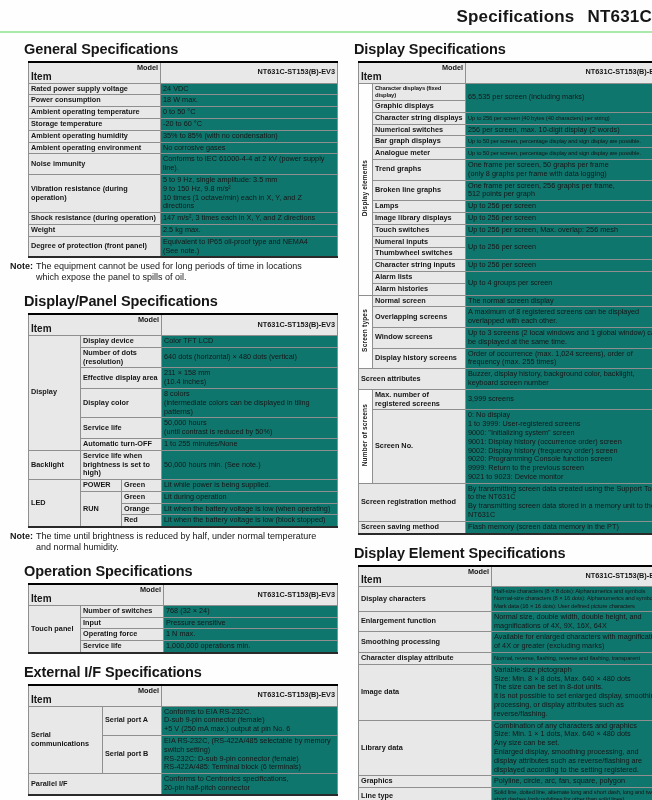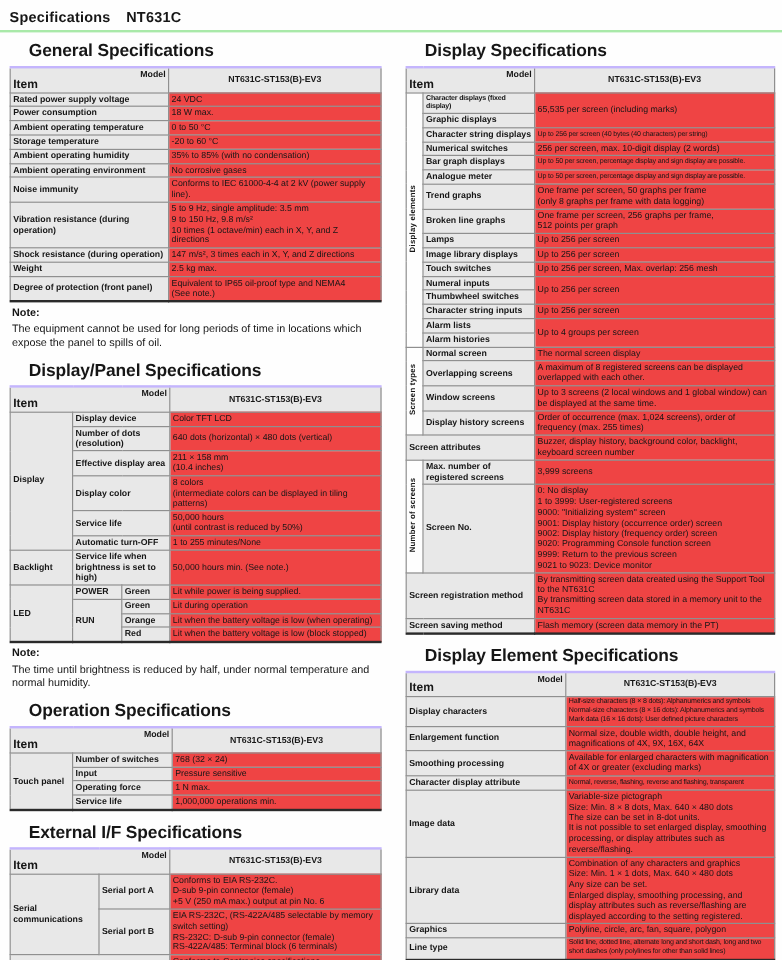--- a/index.html
+++ b/index.html
@@ -1,42 +1,42 @@
 <!DOCTYPE html>
 <html><head>
 <meta charset="utf-8">
 <style>
   html,body{margin:0;padding:0;background:#ffffff;}
   .page{position:relative;width:652px;height:800px;box-sizing:border-box;overflow:hidden;
         background:#fefefe;font-family:"Liberation Sans","DejaVu Sans",sans-serif;color:#161616;
         padding-top:7px;}
-  .title{font-size:12px;font-weight:700;padding-left:8px;letter-spacing:.2px;}
+  .title{font-size:17px;font-weight:700;padding-left:8px;letter-spacing:.2px;text-align:right;}
   .title .model{margin-left:13px;}
   .divider{height:2px;margin-top:4px;width:100%;}
   .cols{display:flex;gap:20px;padding:0 6px 0 8px;align-items:flex-start;}
   .col{flex:none;}
   .col-left{width:310px;}
   .col-right{width:308px;}
   section h2{font-size:14.5px;font-weight:700;margin:10px 0 4px 16px;letter-spacing:-.1px;}
   section:first-child h2{margin-top:8px;}
   table{width:100%;border-collapse:collapse;table-layout:fixed;
-        border-top:2px solid #c4b5fd;border-bottom:2px solid #2a2a2a;}
+        border-top:2px solid #000000;border-bottom:2px solid #2a2a2a;margin-left:20px;}
   td{border:1px solid #8f8f8f;padding:1px 2px;font-size:7.3px;line-height:8.8px;
      vertical-align:middle;word-wrap:break-word;overflow-wrap:break-word;}
   .lab,.grp,.hdr{background:#e8e8e8;font-weight:700;}
-  .val{background:#ef4444;white-space:pre-line;}
+  .val{background:#0f766e;white-space:pre-line;}
   .hd1w{display:flex;flex-direction:column;justify-content:space-between;min-height:13px;}
   .hd1w .hm{align-self:flex-end;font-size:7.3px;}
   .hd1w .hi{align-self:flex-start;font-size:10px;}
-  .hd2{text-align:center;font-size:7.3px;}
+  .hd2{text-align:right;font-size:7.3px;}
   .vert{padding:0;text-align:center;}
   .vtx{writing-mode:vertical-rl;transform:rotate(180deg);display:inline-block;
        font-size:6.5px;font-weight:700;white-space:nowrap;letter-spacing:.2px;}
   td.sm{font-size:5.9px;line-height:7.2px;letter-spacing:-.15px;}
-  .note{display:flex;gap:3px;margin-top:3px;padding-left:2px;font-size:9px;line-height:11px;flex-direction:column;}
+  .note{display:flex;gap:3px;margin-top:3px;padding-left:2px;font-size:9px;line-height:11px;}
   .note b{font-weight:700;flex:none;}
 </style>
 </head>
 <body>
 
 <div class="page">
   <div class="title">
     <span>Specifications</span><span class="model">NT631C</span>
   </div>
   <div class="divider" style="background: rgb(169, 233, 169);"></div>

